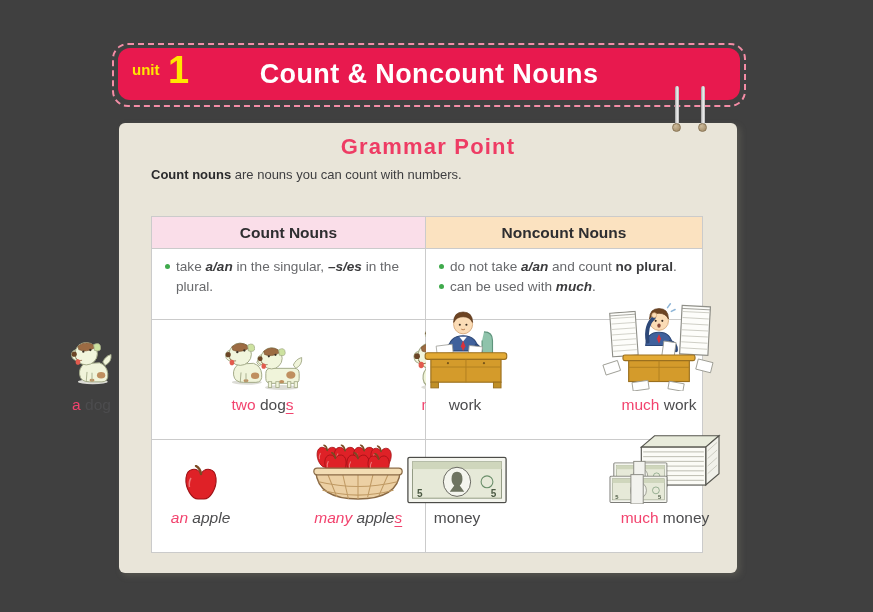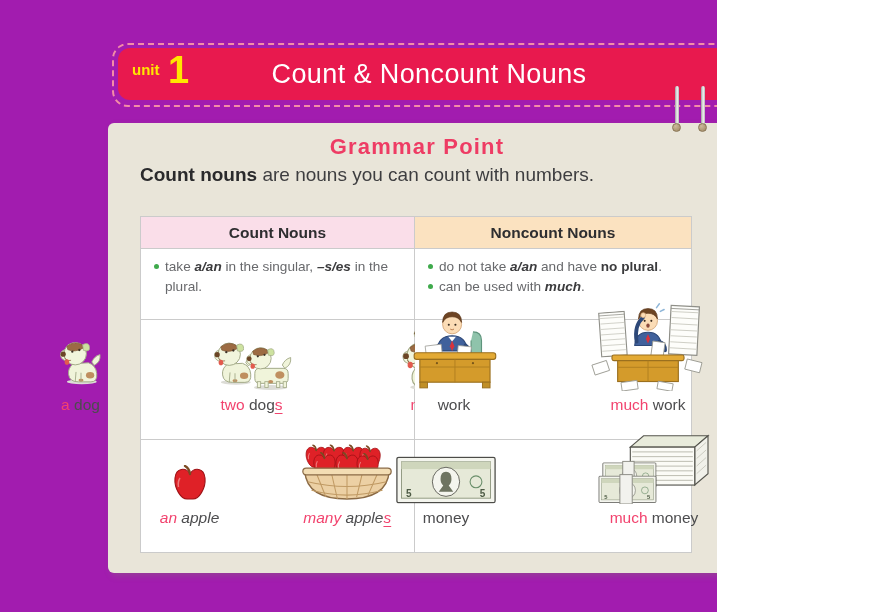--- a/index.html
+++ b/index.html
@@ -1,42 +1,42 @@
 <!DOCTYPE html>
 <html><head>
 <meta charset="utf-8">
 <style>
   html,body{margin:0;padding:0;background:#ffffff;}
-  .stage{position:relative;width:717px;height:612px;background:#a21caf;overflow:hidden;
+  .stage{position:relative;width:873px;height:612px;background:#404040;overflow:hidden;
          font-family:"Liberation Sans",sans-serif;}
 
   
   .banner-wrap{position:absolute;left:112px;top:43px;width:630px;height:60px;
                border:2px dashed #f48da6;border-radius:16px;}
   .banner{position:absolute;left:4px;top:3px;width:622px;height:52px;background:#e8194e;border-radius:12px;}
   .unit-word{position:absolute;left:14px;top:13px;font-size:15px;font-weight:bold;color:#ffe600;}
   .unit-num{position:absolute;left:50px;top:1px;font-size:38px;font-weight:bold;color:#ffe600;}
   .banner-title{position:absolute;inset:0;display:flex;align-items:center;justify-content:center;
-                color:#ffffff;font-size:27px;font-weight:normal;letter-spacing:0.4px;}
+                color:#ffffff;font-size:27px;font-weight:bold;letter-spacing:0.4px;}
 
   
   .pin{position:absolute;width:9px;height:47px;z-index:10;}
   .pin--left{left:672px;top:86px;}
   .pin--right{left:698px;top:86px;}
   .pin-shaft{position:absolute;left:2.5px;top:0;width:4px;height:40px;border-radius:2px;
              background:linear-gradient(90deg,#9e9e9e,#f2f2f2 55%,#b5b5b5);}
   .pin-head{position:absolute;left:0;top:37px;width:9px;height:9px;border-radius:50%;box-sizing:border-box;
             background:radial-gradient(circle at 35% 30%,#cdbb9c,#9c8560);border:1px solid #8a7656;}
 
   
-  .panel{position:absolute;left:108px;top:123px;width:618px;height:450px;background:#e9e5d9;
+  .panel{position:absolute;left:119px;top:123px;width:618px;height:450px;background:#e9e5d9;
          border-radius:6px;box-shadow:3px 3px 6px rgba(130,125,110,0.35);}
   .gp-heading{position:absolute;left:0;top:11px;width:100%;text-align:center;
               font-size:22px;font-weight:bold;color:#ee3c64;letter-spacing:1.2px;}
-  .intro-block{position:absolute;left:32px;top:41px;font-size:19px;line-height:21.5px;color:#3e3e40;text-align:right;}
+  .intro-block{position:absolute;left:32px;top:41px;font-size:13px;line-height:21.5px;color:#3e3e40;text-align:right;}
   .intro-b{font-weight:bold;color:#2a2a2c;}
 
   
   .gtable{position:absolute;left:32px;top:93px;display:grid;
           grid-template-columns:273px 276px;grid-template-rows:31px 70px 119px 112px;
           gap:1px;background:#cbcbcb;border:1px solid #cbcbcb;}
   .hcell{display:flex;align-items:center;justify-content:center;
          font-weight:bold;font-size:15.5px;color:#2e2e30;}
   .hcell--pink{background:#fadee9;}
   .hcell--peach{background:#fbe2c0;}
@@ -230,21 +230,21 @@
       <div class="bcell">
         <div class="bullet">
           <span class="dot"></span>
           <p class="btext"><span>take </span><span class="bi">a/an</span><span> in the singular, </span><span class="bi">–s/es</span><span> in the plural.</span></p>
         </div>
       </div>
 
       <div class="bcell">
         <div class="bullet">
           <span class="dot"></span>
-          <p class="btext"><span>do not take </span><span class="bi">a/an</span><span> and have </span><span class="bb">no plural</span><span>.</span></p>
+          <p class="btext"><span>do not take </span><span class="bi">a/an</span><span> and count </span><span class="bb">no plural</span><span>.</span></p>
         </div>
         <div class="bullet">
           <span class="dot"></span>
           <p class="btext"><span>can be used with </span><span class="bi">much</span><span>.</span></p>
         </div>
       </div>
 
       <div class="icell icell--dogs">
         <figure class="fig">
           <svg class="art" width="48" height="58" viewBox="0 0 58 56">

